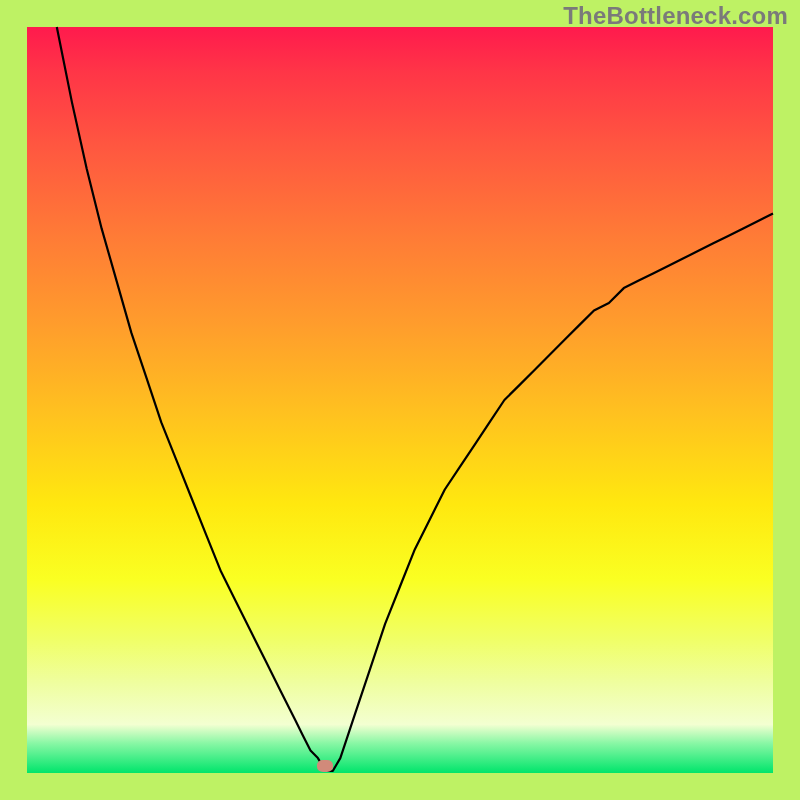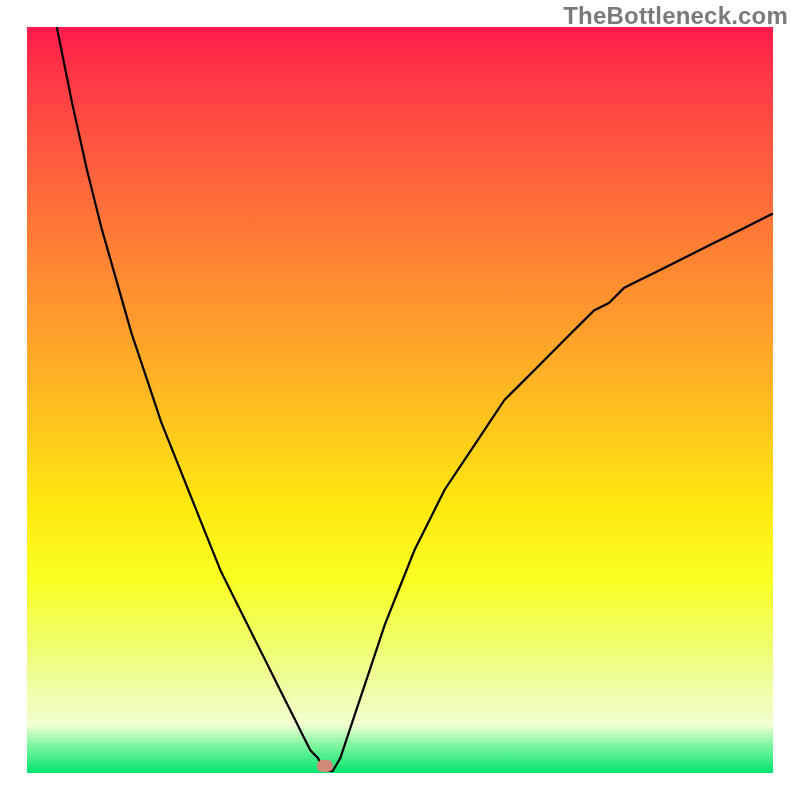--- a/index.html
+++ b/index.html
@@ -1,21 +1,21 @@
 <!DOCTYPE html>
 <html><head>
 <meta charset="utf-8">
 <style>
   * { margin: 0; padding: 0; box-sizing: border-box; }
   html, body { width: 800px; height: 800px; background: #000; overflow: hidden; }
   .frame {
     position: relative;
     width: 800px;
     height: 800px;
-    background: #ffffff;
+    background: #bef264;
   }
   .watermark {
     position: absolute;
     top: 2px;
     right: 12px;
     font-family: Arial, Helvetica, sans-serif;
     font-size: 24px;
     font-weight: bold;
     color: #7a7a7a;
     letter-spacing: 0.2px;

